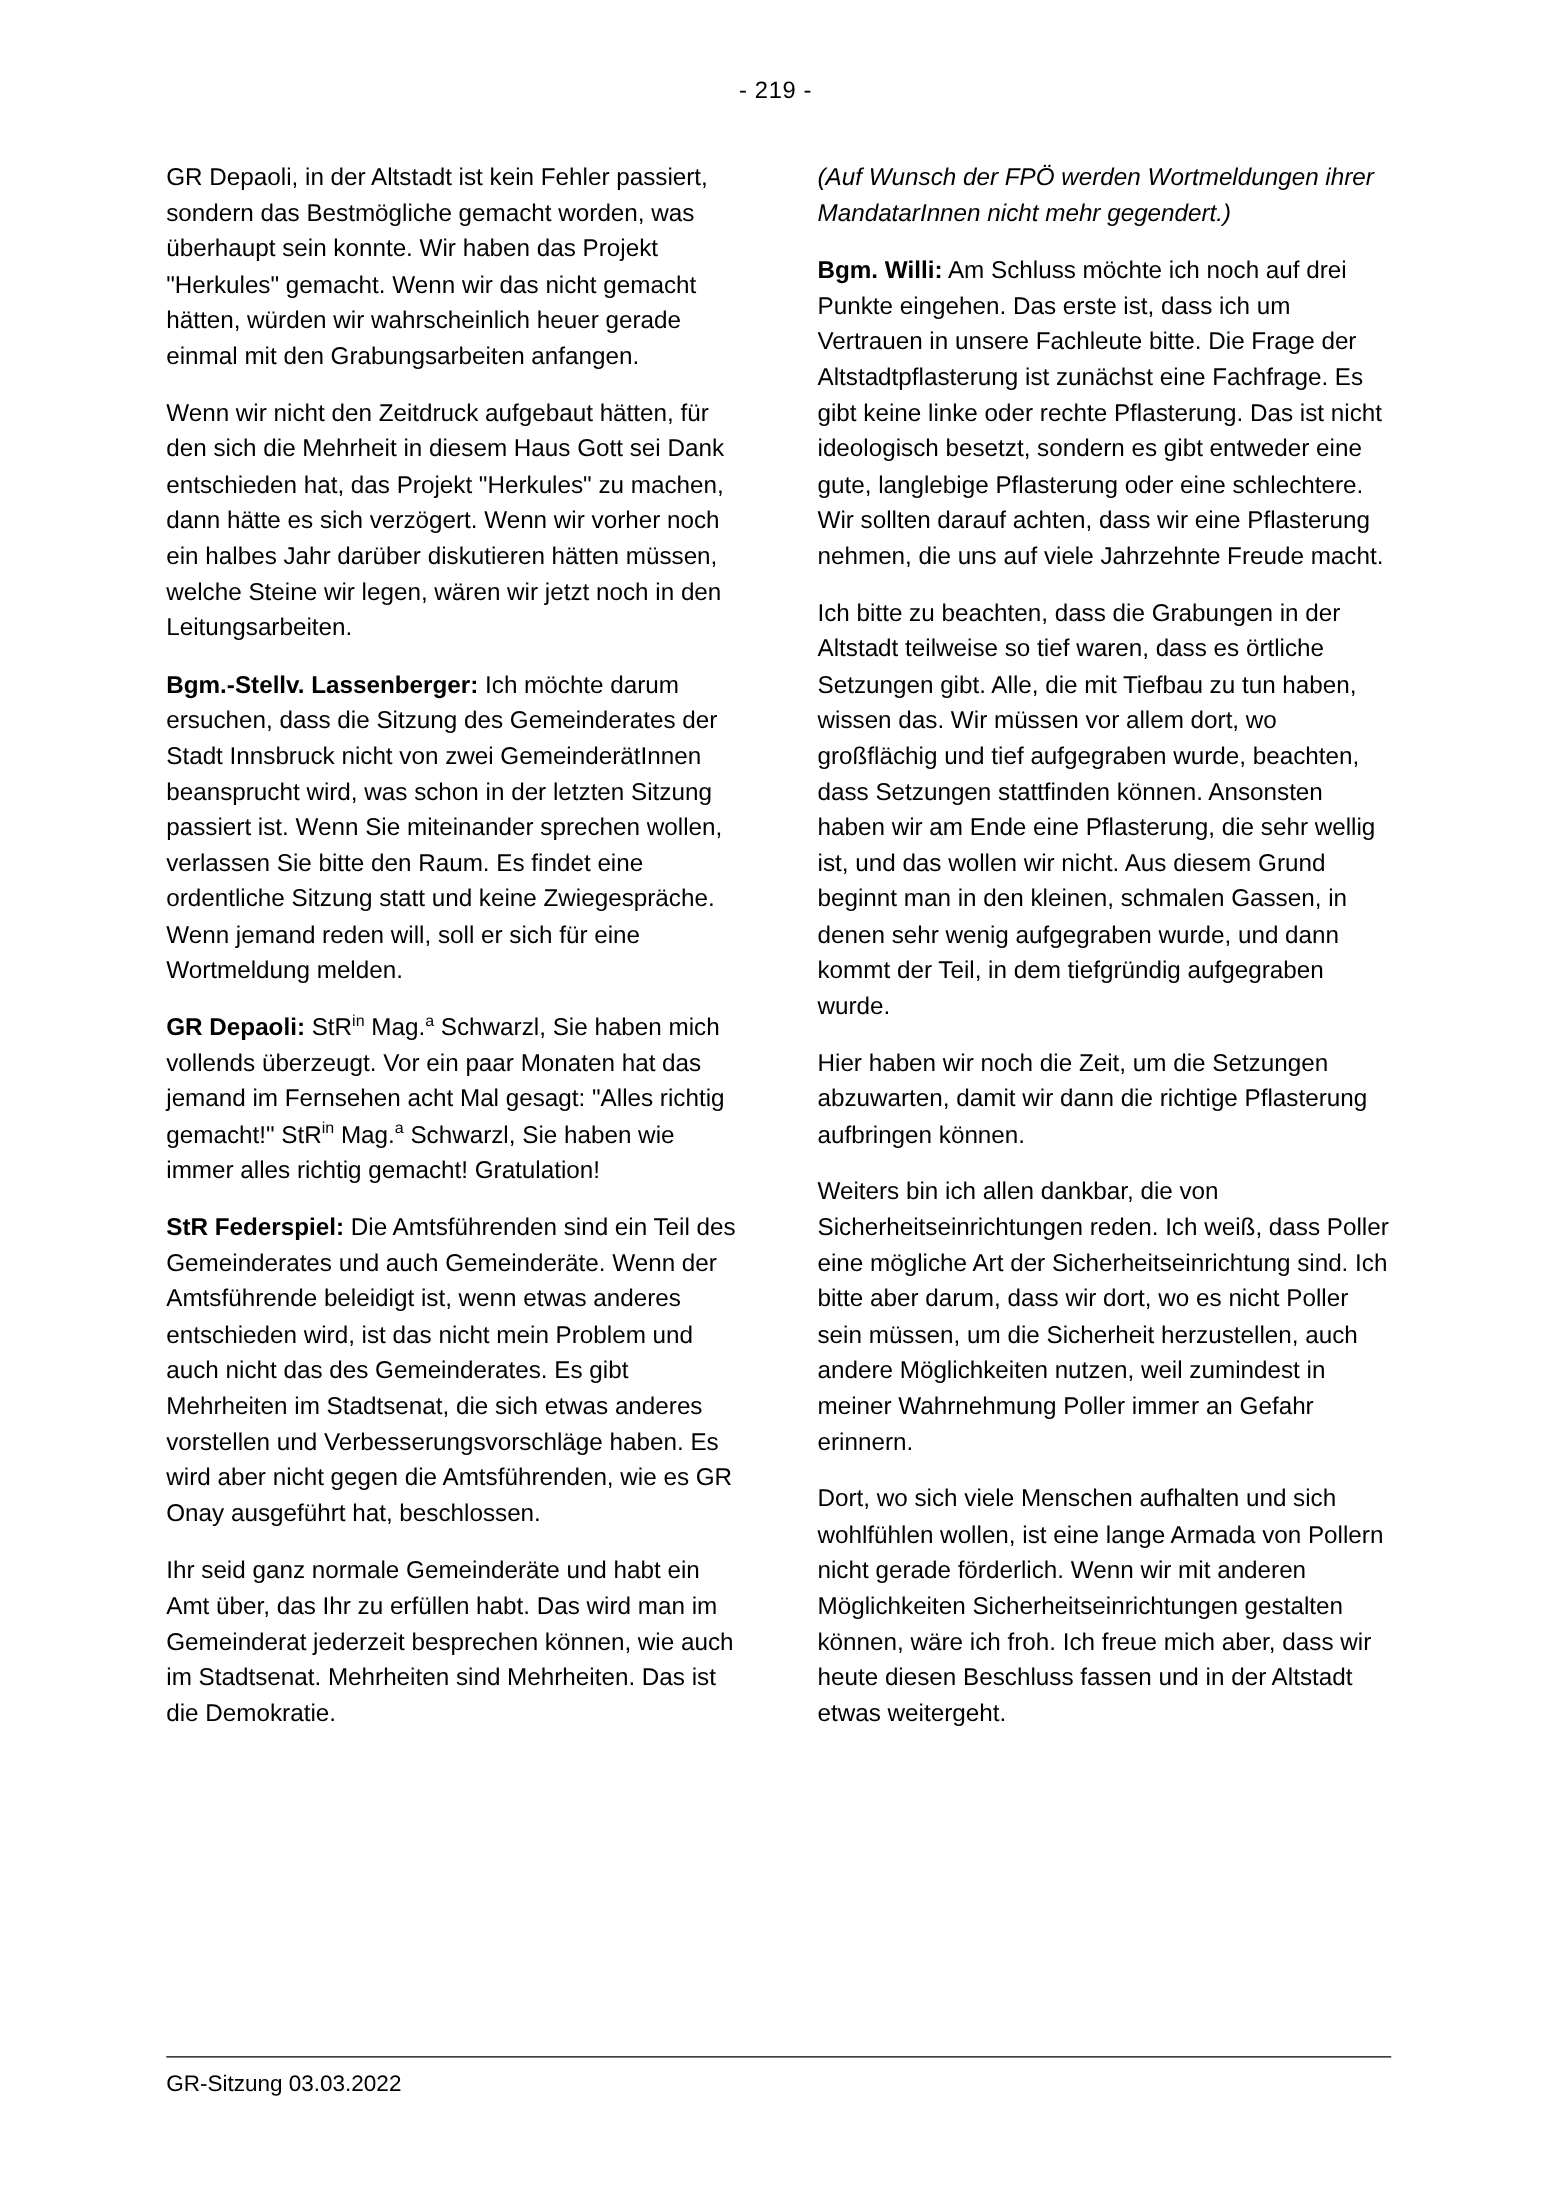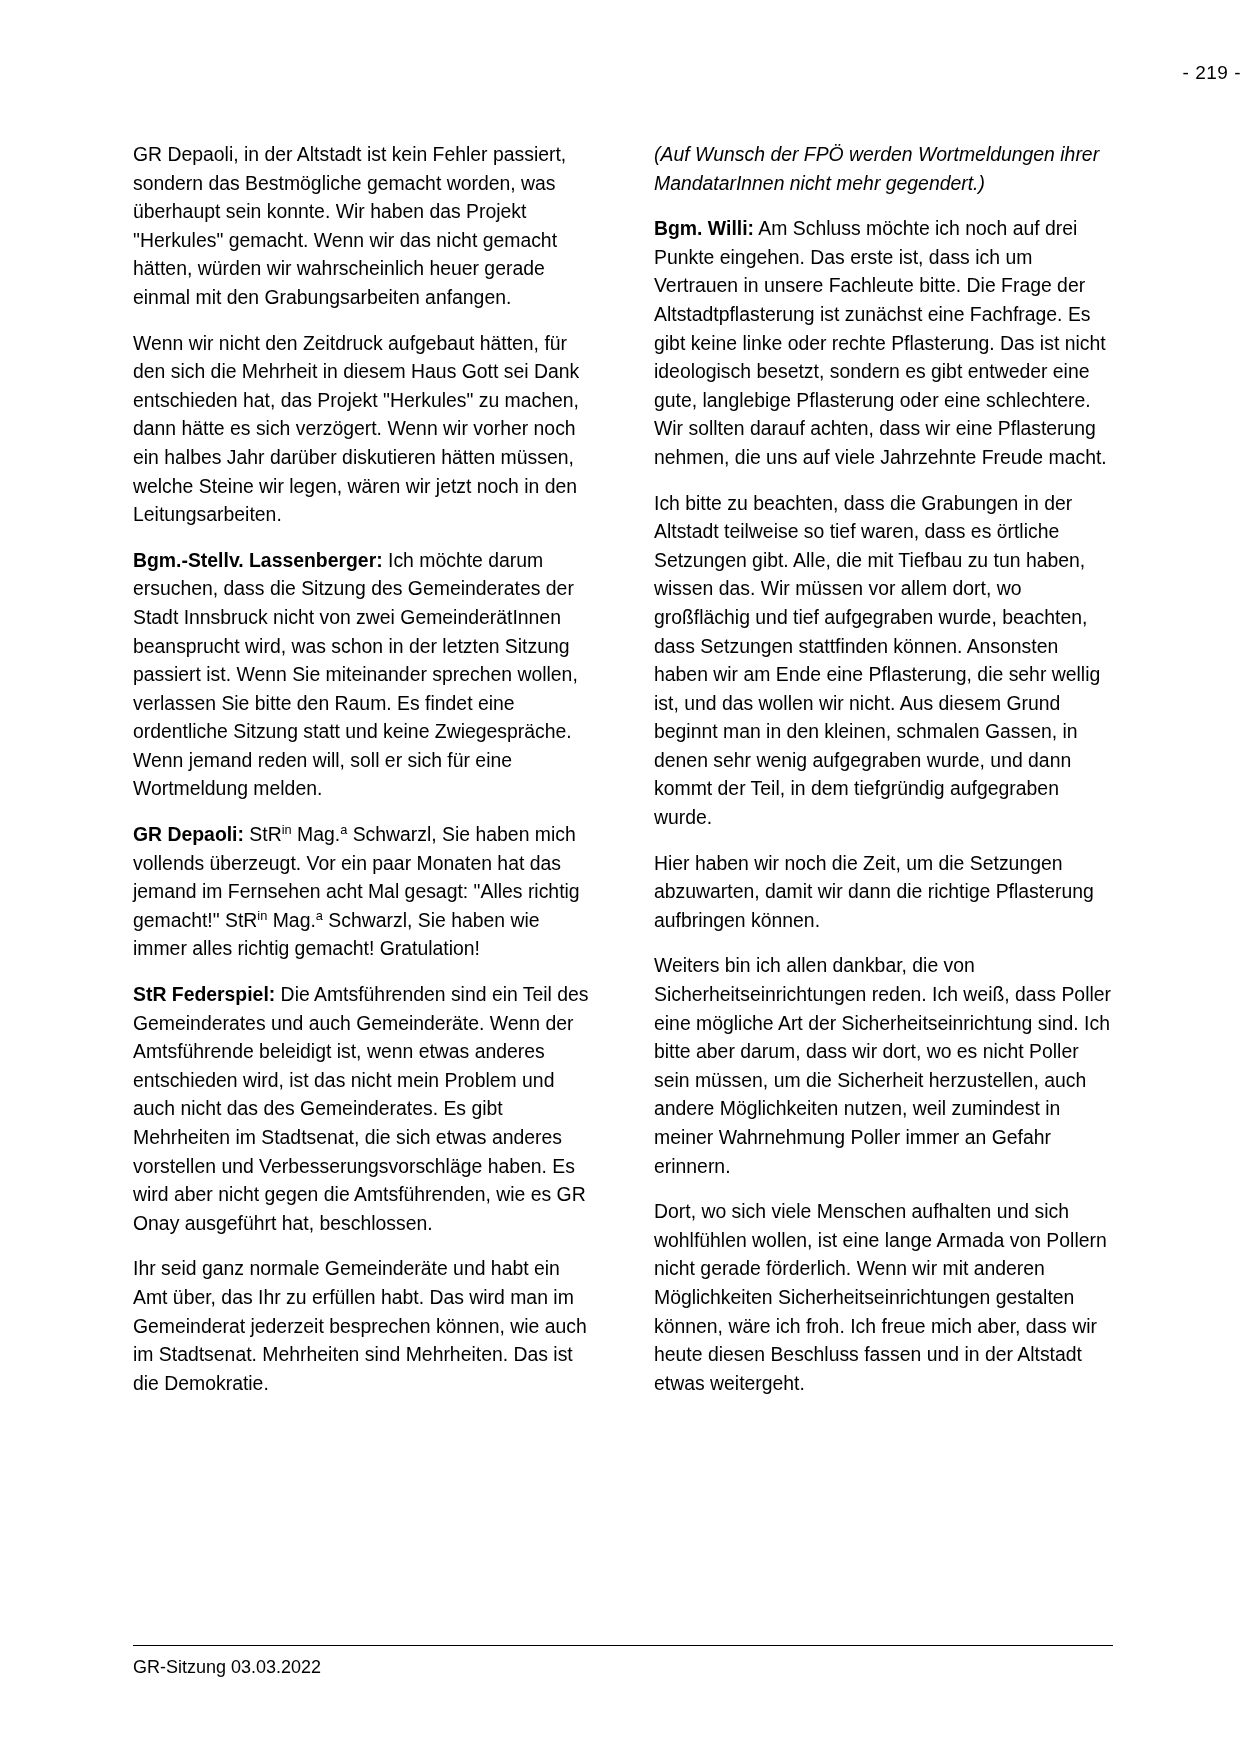--- a/index.html
+++ b/index.html
@@ -19,35 +19,34 @@
     background: #ffffff;
     margin: 0 auto;
     padding: 0;
     overflow: hidden;
   }
   .page-number {
     position: absolute;
     top: 62px;
     left: 0;
     width: 100%;
-    text-align: right;
+    text-align: center;
     font-size: 19px;
     letter-spacing: 0.5px;
   }
   .columns {
     position: absolute;
     top: 128px;
     left: 133px;
     width: 980px;
     display: flex;
     gap: 62px;
   }
   .column {
     width: 459px;
-    margin-top: 12px;
   }
   p {
     margin: 0 0 17px 0;
     font-size: 19.4px;
     line-height: 28.6px;
     text-align: left;
     hyphens: manual;
   }
   p:last-child {
     margin-bottom: 0;

